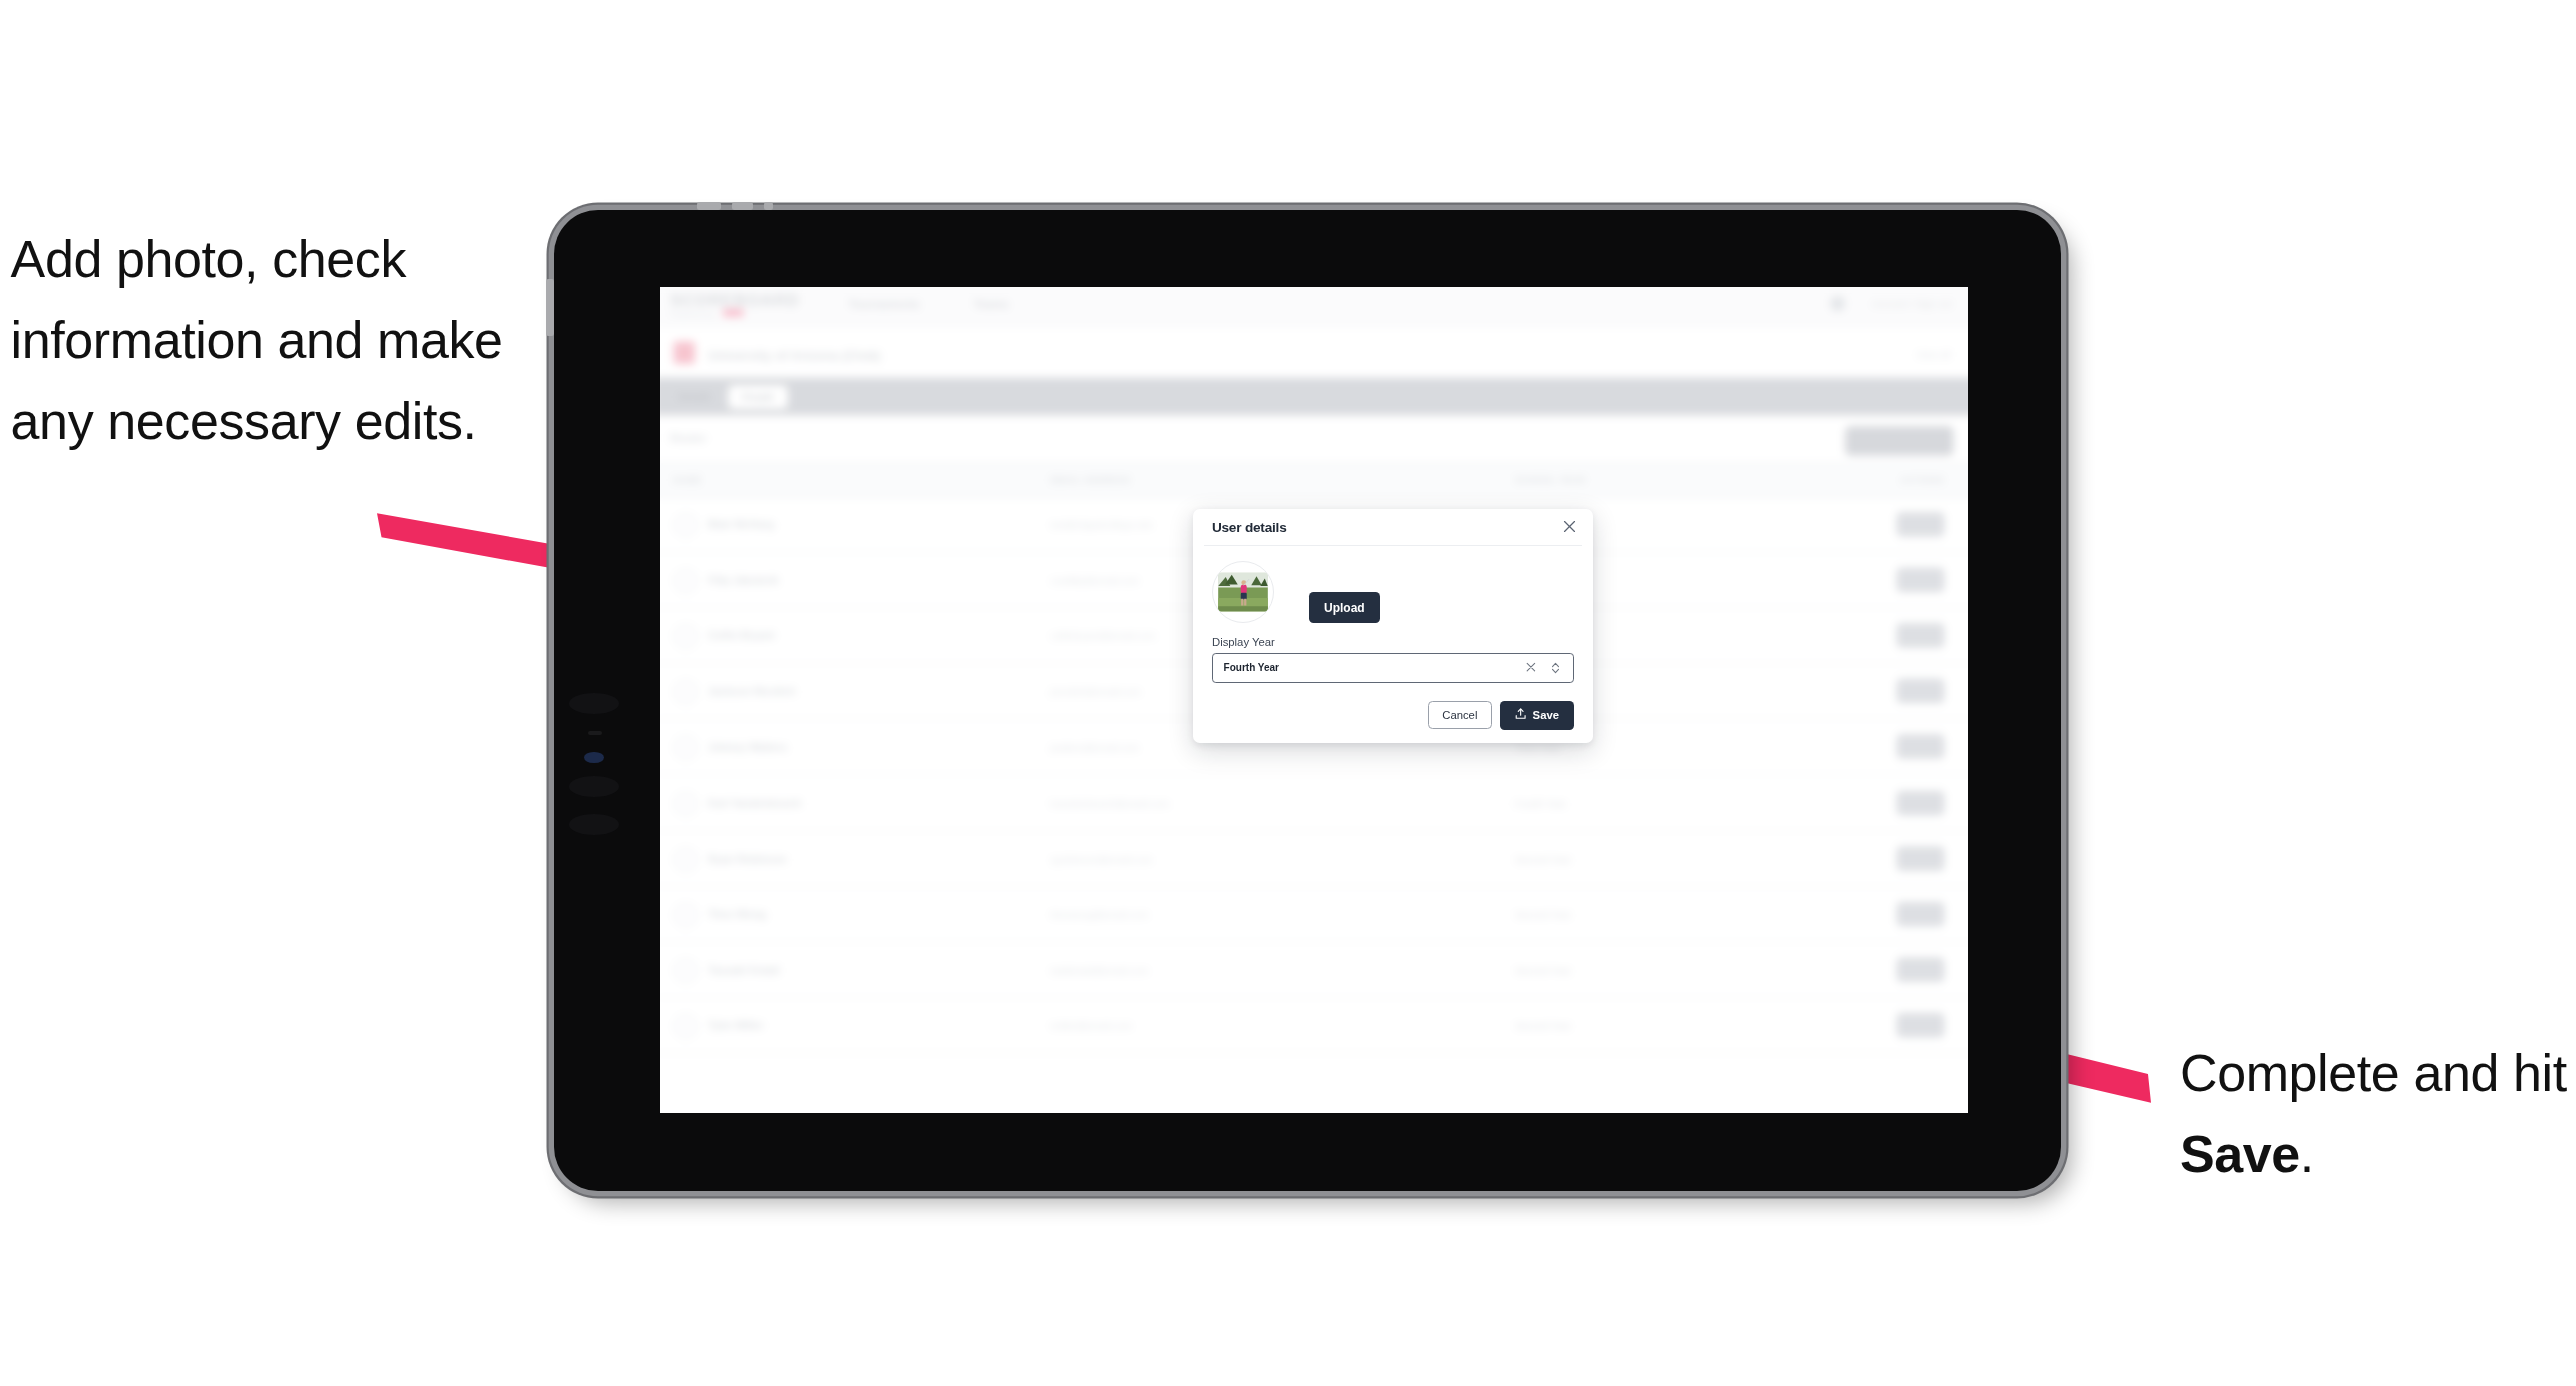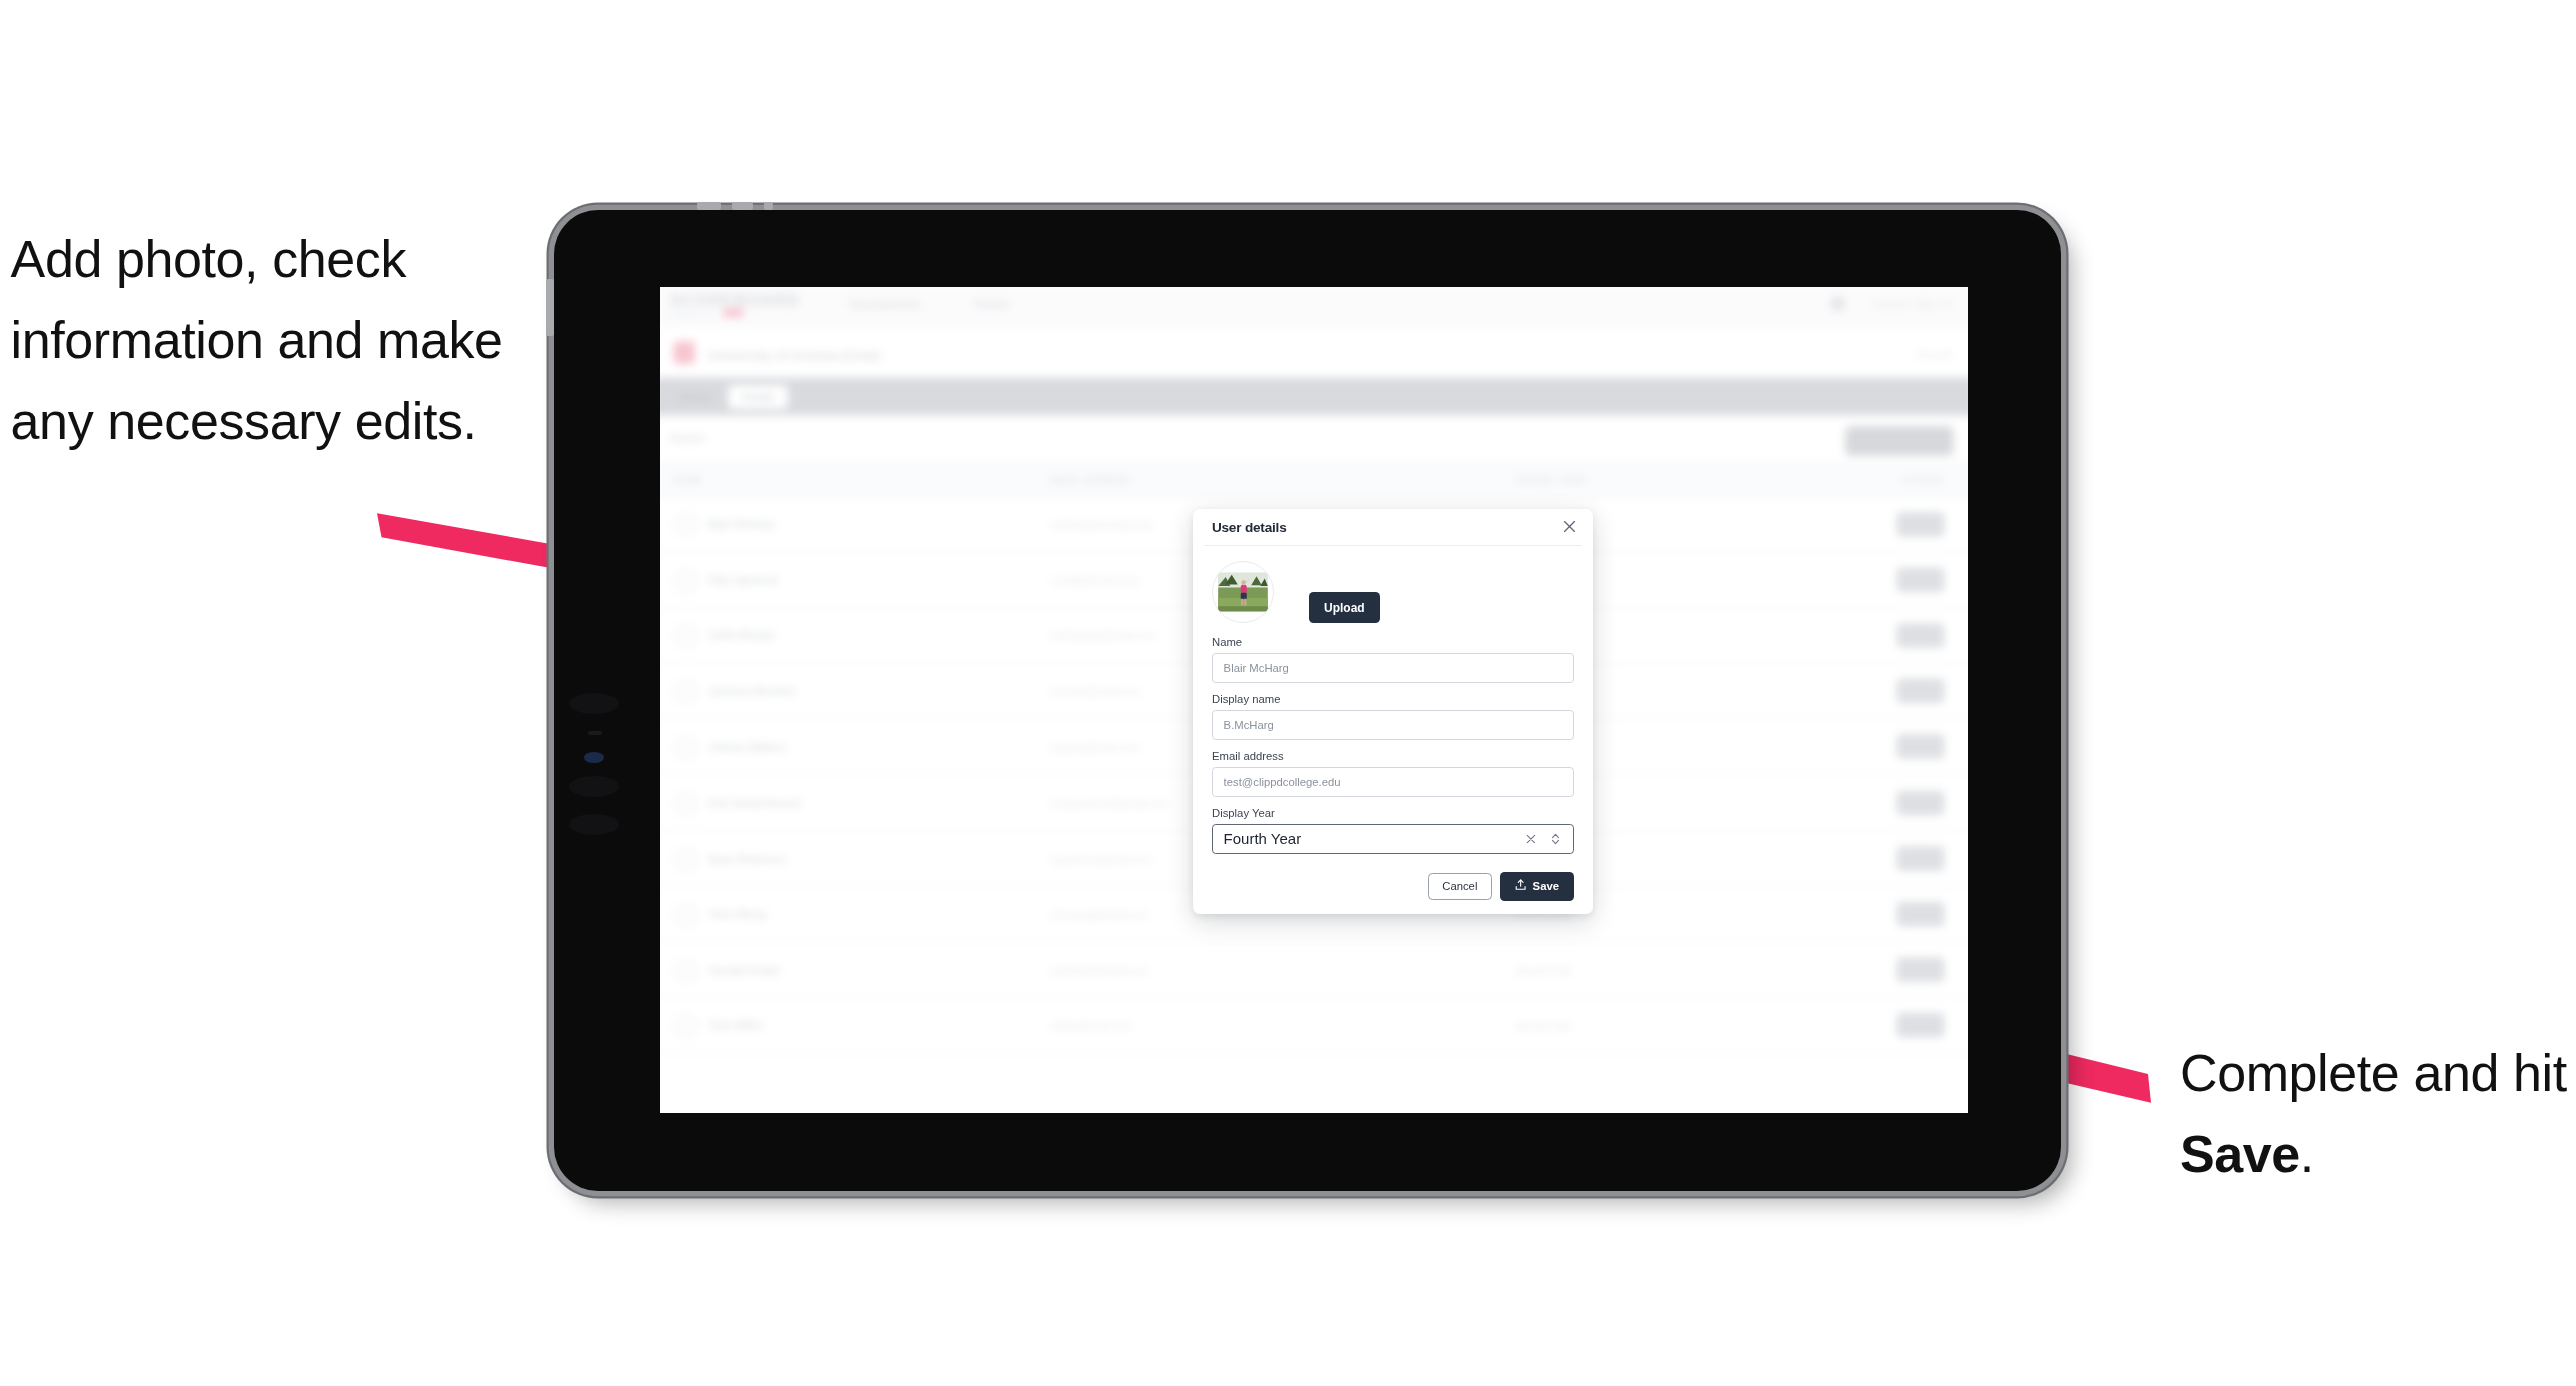--- a/index.html
+++ b/index.html
@@ -402,23 +402,23 @@
     height: 30px;
     border: 0.8px solid #5f6775;
     border-radius: 3.8px;
     background: #ffffff;
     display: flex;
     align-items: center;
     box-sizing: border-box;
   }
   #school-year-value {
     padding-left: 10.6px;
-    font-size: 15px;
+    font-size: 10px;
     color: #1d242f;
-    font-weight: 400;
+    font-weight: 700;
   }
   #school-year-clear {
     position: absolute;
     right: 35px;
     top: 50%;
     transform: translateY(-50%);
     width: 13.6px; height: 13.6px;
     display: flex; align-items: center; justify-content: center;
     color: #6d747f;
     cursor: pointer;
@@ -636,25 +636,20 @@
               <rect x="30" y="27" width="8" height="9" rx="1.5" fill="#2a3550"></rect>
               <rect x="30.5" y="35" width="3" height="9" fill="#c9a98c"></rect>
               <rect x="34.5" y="35" width="3" height="9" fill="#c9a98c"></rect>
               <circle cx="34" cy="13.5" r="3.2" fill="#d9b28f"></circle>
               <path d="M34 17 L41 9" stroke="#cfd3d6" stroke-width="1.3" fill="none"></path>
             </svg>
           </div>
           <button id="upload-button">Upload</button>
         </div>
 
-        <div id="fields-container">
-            <div class="field-group"><div class="field-label">Name</div><input class="field-input" type="text" value="Blair McHarg" style=""></div>
-            <div class="field-group"><div class="field-label">Display name</div><input class="field-input" type="text" value="B.McHarg" style=""></div>
-            <div class="field-group"><div class="field-label">Email address</div><input class="field-input" type="text" value="test@clippdcollege.edu" style=""></div>
-          </div>
 
         <div class="field-group" id="school-year-group">
           <div class="field-label">Display Year</div>
           <div id="school-year-control">
             <div id="school-year-value">Fourth Year</div>
             <div id="school-year-clear">
               <svg width="9.8" height="9.8" viewBox="0 0 13 13" aria-hidden="true">
                 <path d="M1.5 1.5 L11.5 11.5 M11.5 1.5 L1.5 11.5" stroke="#6d747f" stroke-width="1.4" stroke-linecap="round" fill="none"></path>
               </svg>
             </div>

